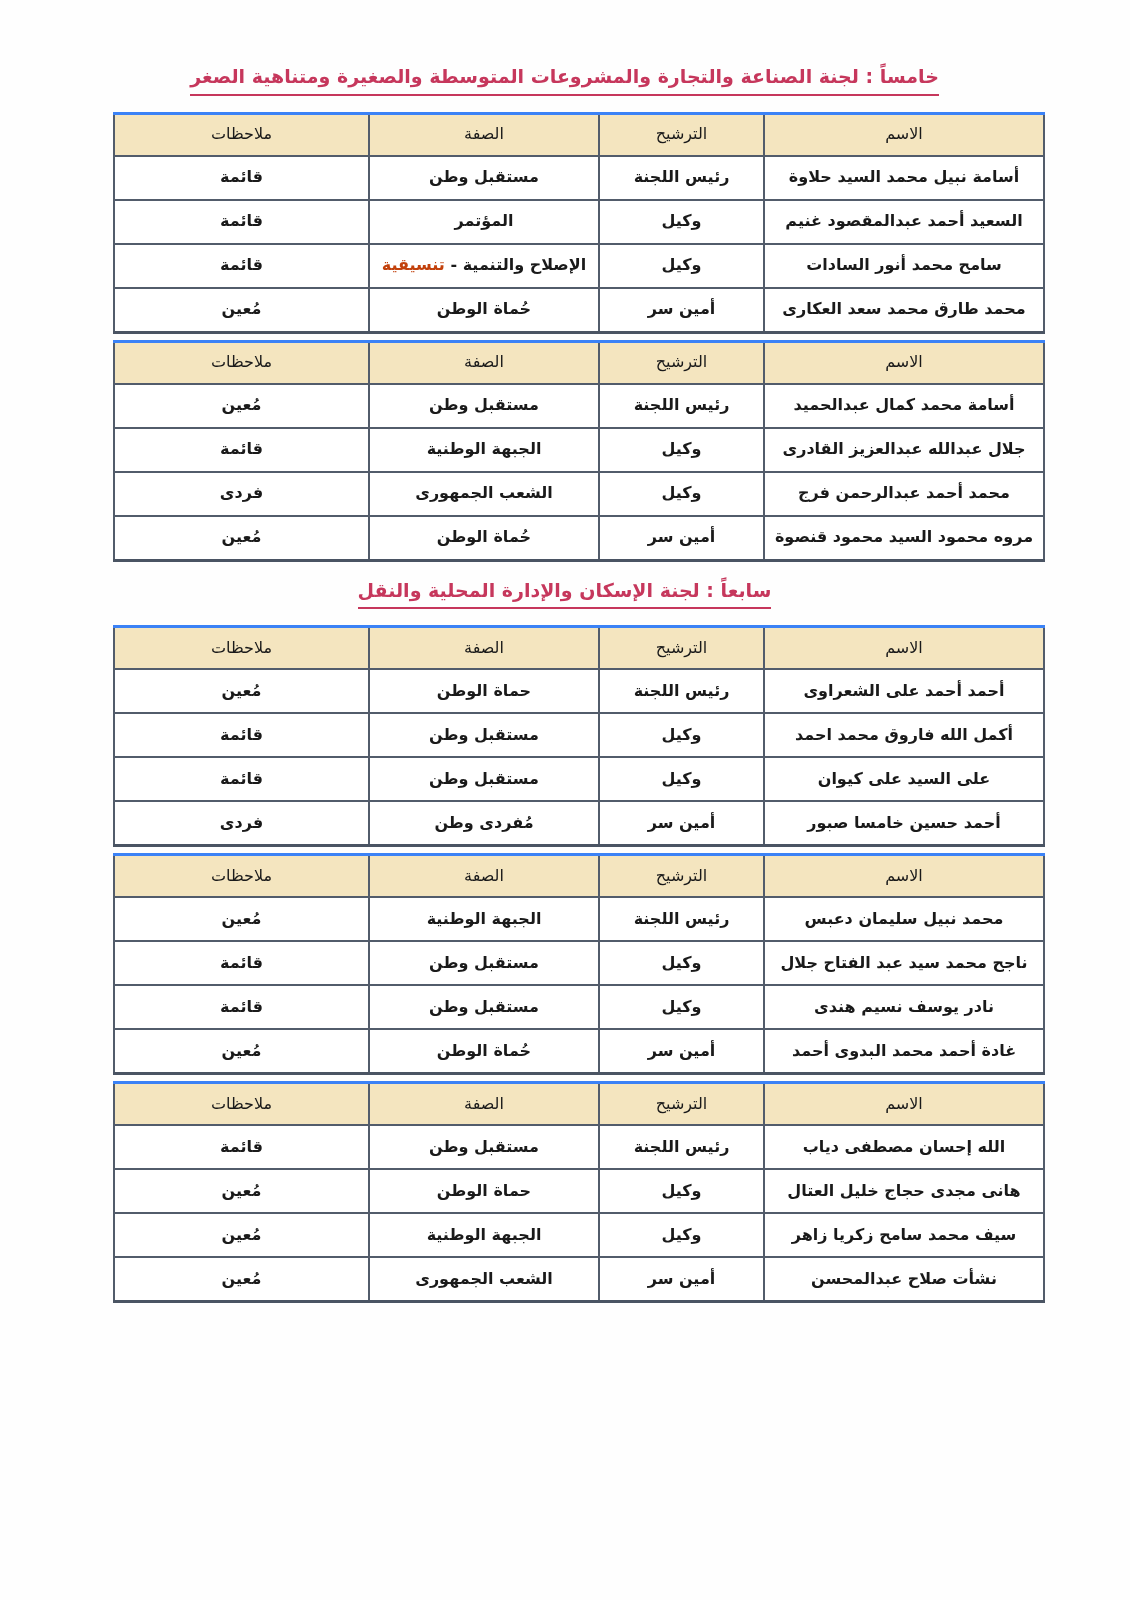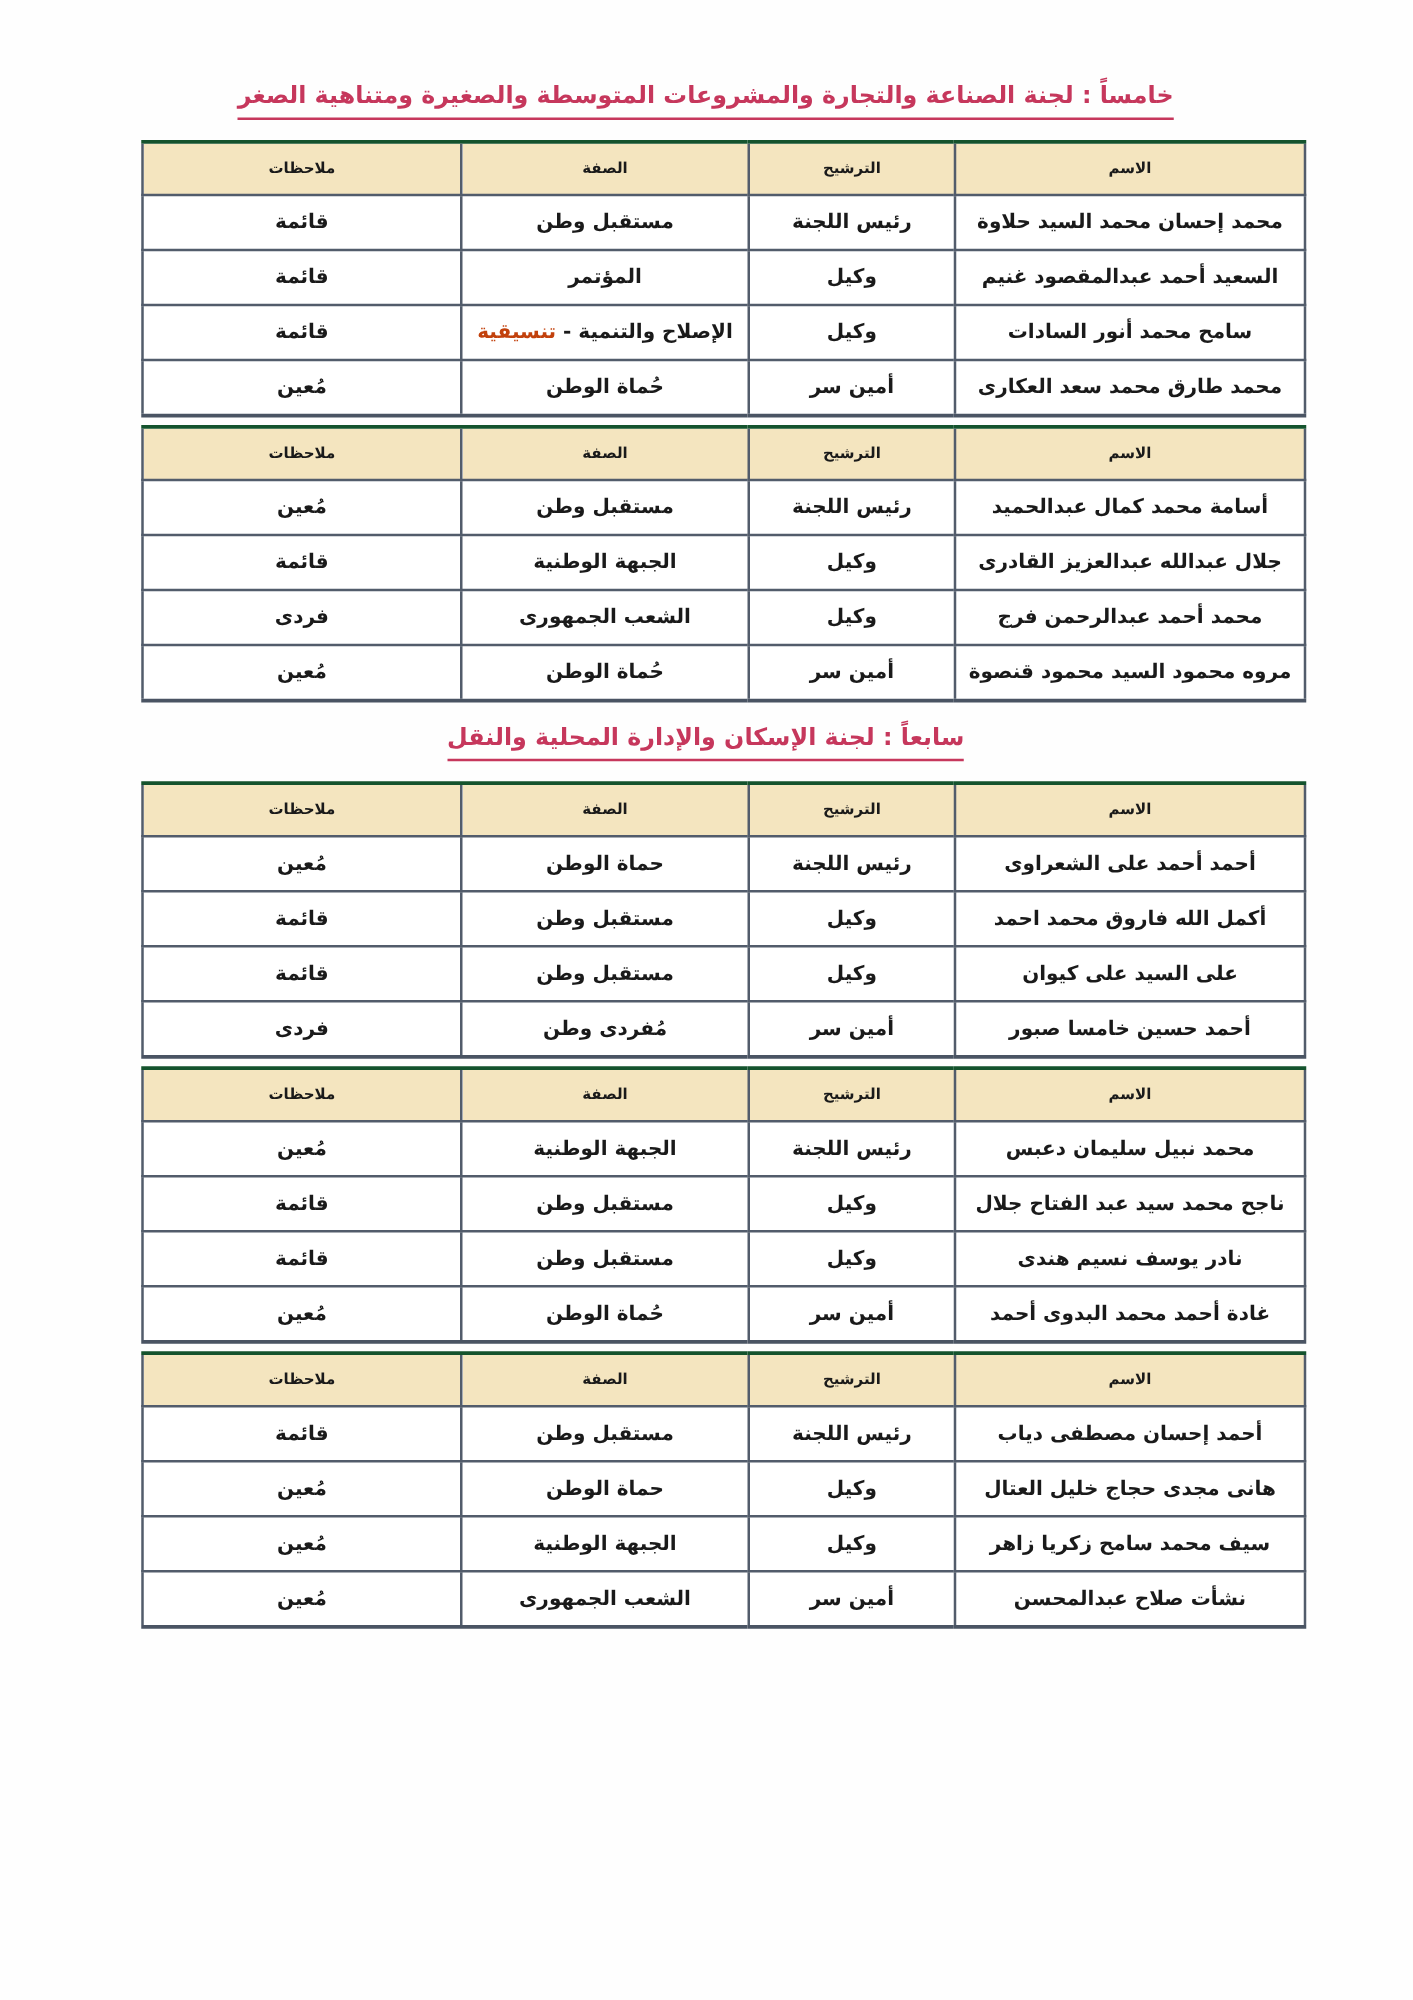--- a/index.html
+++ b/index.html
@@ -67,24 +67,24 @@
     font-size: 16px;
     padding: 0 6px;
     height: 42px;
     line-height: 1.3;
     white-space: nowrap;
     overflow: hidden;
   }
 
   table.committee-table thead th {
     background: #f4e5bf;
-    font-weight: bold;
-    font-size: 12px;
+    font-weight: normal;
+    font-size: 16px;
     height: 40px;
-    border-top: 3px solid #14532d;
+    border-top: 3px solid #3b82f6;
   }
 
   table.committee-table tbody td {
     background: #ffffff;
     font-weight: bold;
   }
 
   table.committee-table tbody tr:last-child td {
     border-bottom: 3px solid #4a5463;
   }
@@ -110,21 +110,21 @@
           <thead>
             <tr>
               <th>الاسم</th>
               <th>الترشيح</th>
               <th>الصفة</th>
               <th>ملاحظات</th>
             </tr>
           </thead>
           <tbody>
             <tr>
-              <td>محمد إحسان محمد السيد حلاوة</td>
+              <td>أسامة نبيل محمد السيد حلاوة</td>
               <td>رئيس اللجنة</td>
               <td>مستقبل وطن</td>
               <td>قائمة</td>
             </tr>
             <tr>
               <td>السعيد أحمد عبدالمقصود غنيم</td>
               <td>وكيل</td>
               <td>المؤتمر</td>
               <td>قائمة</td>
             </tr>
@@ -287,21 +287,21 @@
           <thead>
             <tr>
               <th>الاسم</th>
               <th>الترشيح</th>
               <th>الصفة</th>
               <th>ملاحظات</th>
             </tr>
           </thead>
           <tbody>
             <tr>
-              <td>أحمد إحسان مصطفى دياب</td>
+              <td>الله إحسان مصطفى دياب</td>
               <td>رئيس اللجنة</td>
               <td>مستقبل وطن</td>
               <td>قائمة</td>
             </tr>
             <tr>
               <td>هانى مجدى حجاج خليل العتال</td>
               <td>وكيل</td>
               <td>حماة الوطن</td>
               <td>مُعين</td>
             </tr>

